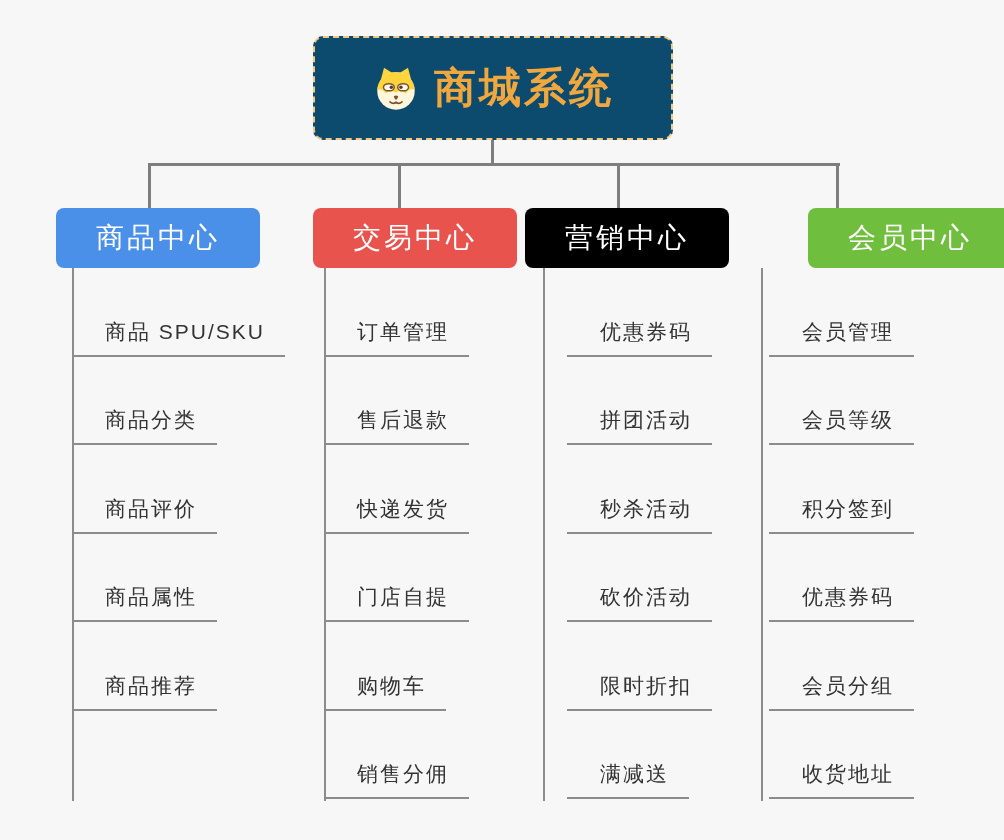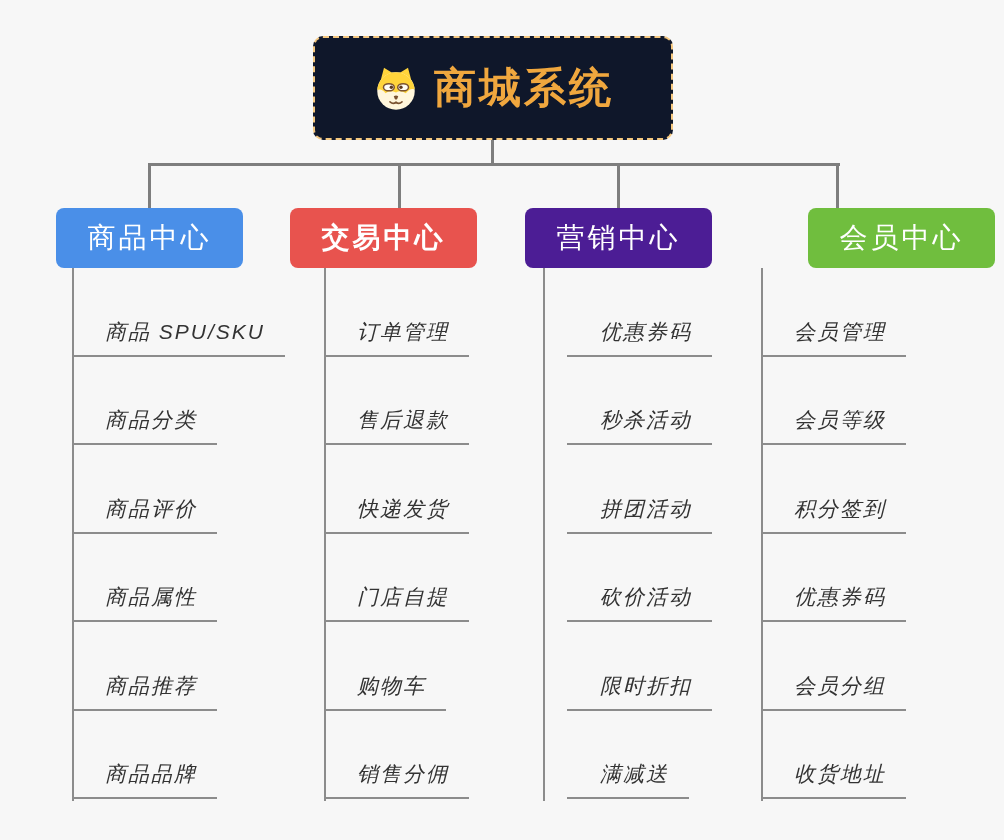--- a/index.html
+++ b/index.html
@@ -7,42 +7,42 @@
     width:1004px;height:840px;
     background:#f7f7f7;
     font-family:"Liberation Sans", sans-serif;
     position:relative;overflow:hidden;
   }
   .canvas{position:absolute;inset:0;width:1004px;height:840px;}
 
   
   .root-node{
     position:absolute;left:313px;top:36px;width:360px;height:104px;
-    background:#0f172a;border:2px dashed #f5c880;border-radius:10px;
+    background:#0c4a6e;border:2px dashed #f5c880;border-radius:10px;
     box-sizing:border-box;
     display:flex;align-items:center;justify-content:center;gap:14px;
   }
   .root-title{
     font-size:42px;font-weight:600;color:#f0a73e;letter-spacing:3px;white-space:nowrap;
   }
   .doge{width:48px;height:48px;flex:0 0 auto;}
 
   
   .line{position:absolute;background:#7e7e7e;}
 
   
   .branch-node{
-    position:absolute;top:208px;width:187px;height:60px;border-radius:8px;
+    position:absolute;top:208px;width:204px;height:60px;border-radius:8px;
     display:flex;align-items:center;justify-content:center;
     color:#ffffff;font-size:28px;letter-spacing:3px;white-space:nowrap;
   }
 
   
   .trunk{position:absolute;width:2px;background:#8c8c8c;}
-  .col{position:absolute;display:flex;flex-direction:column;font-style:italic;}
+  .col{position:absolute;display:flex;flex-direction:column;}
   .col-item{height:88.5px;display:flex;align-items:flex-end;}
   .item-label{
     display:inline-block;white-space:nowrap;
     border-bottom:2px solid #8c8c8c;
     padding:0 20px 9px 33px;
     font-size:21px;letter-spacing:2px;color:#333333;
   }
 </style>
 </head>
 <body>
@@ -88,26 +88,23 @@
         </div>
         <div class="col-item">
           <span class="item-label">商品评价</span>
         </div>
         <div class="col-item">
           <span class="item-label">商品属性</span>
         </div>
         <div class="col-item">
           <span class="item-label">商品推荐</span>
         </div>
-        <div class="col-item">
-          <span class="item-label">商品品牌</span>
-        </div>
       </div>
       <div class="line" style="left: 398px; top: 163px; width: 3px; height: 45px;"></div>
-      <div class="branch-node" style="left: 290px; background: rgb(232, 83, 78); font-weight: bold;">
+      <div class="branch-node" style="left: 313px; background: rgb(232, 83, 78);">
         <span>交易中心</span>
       </div>
       <div class="trunk" style="left: 324px; top: 268px; height: 533px;"></div>
       <div class="col" style="left: 324px; top: 268px;">
         <div class="col-item">
           <span class="item-label">订单管理</span>
         </div>
         <div class="col-item">
           <span class="item-label">售后退款</span>
         </div>
@@ -118,50 +115,50 @@
           <span class="item-label">门店自提</span>
         </div>
         <div class="col-item">
           <span class="item-label">购物车</span>
         </div>
         <div class="col-item">
           <span class="item-label">销售分佣</span>
         </div>
       </div>
       <div class="line" style="left: 617px; top: 163px; width: 3px; height: 45px;"></div>
-      <div class="branch-node" style="left: 525px; background: #4c1d95;">
+      <div class="branch-node" style="left: 525px; background: #000000;">
         <span>营销中心</span>
       </div>
       <div class="trunk" style="left: 543px; top: 268px; height: 533px;"></div>
       <div class="col" style="left: 543px; top: 268px; margin-left: 24px;">
         <div class="col-item">
           <span class="item-label">优惠券码</span>
         </div>
         <div class="col-item">
-          <span class="item-label">秒杀活动</span>
+          <span class="item-label">拼团活动</span>
         </div>
         <div class="col-item">
-          <span class="item-label">拼团活动</span>
+          <span class="item-label">秒杀活动</span>
         </div>
         <div class="col-item">
           <span class="item-label">砍价活动</span>
         </div>
         <div class="col-item">
           <span class="item-label">限时折扣</span>
         </div>
         <div class="col-item">
           <span class="item-label">满减送</span>
         </div>
       </div>
       <div class="line" style="left: 836px; top: 163px; width: 3px; height: 45px;"></div>
       <div class="branch-node" style="left: 764px; background: rgb(112, 190, 62); margin-left: 44px;">
         <span>会员中心</span>
       </div>
       <div class="trunk" style="left: 761px; top: 268px; height: 533px;"></div>
-      <div class="col" style="left: 761px; top: 268px;">
+      <div class="col" style="left: 761px; top: 268px; padding-left: 8px;">
         <div class="col-item">
           <span class="item-label">会员管理</span>
         </div>
         <div class="col-item">
           <span class="item-label">会员等级</span>
         </div>
         <div class="col-item">
           <span class="item-label">积分签到</span>
         </div>
         <div class="col-item">

